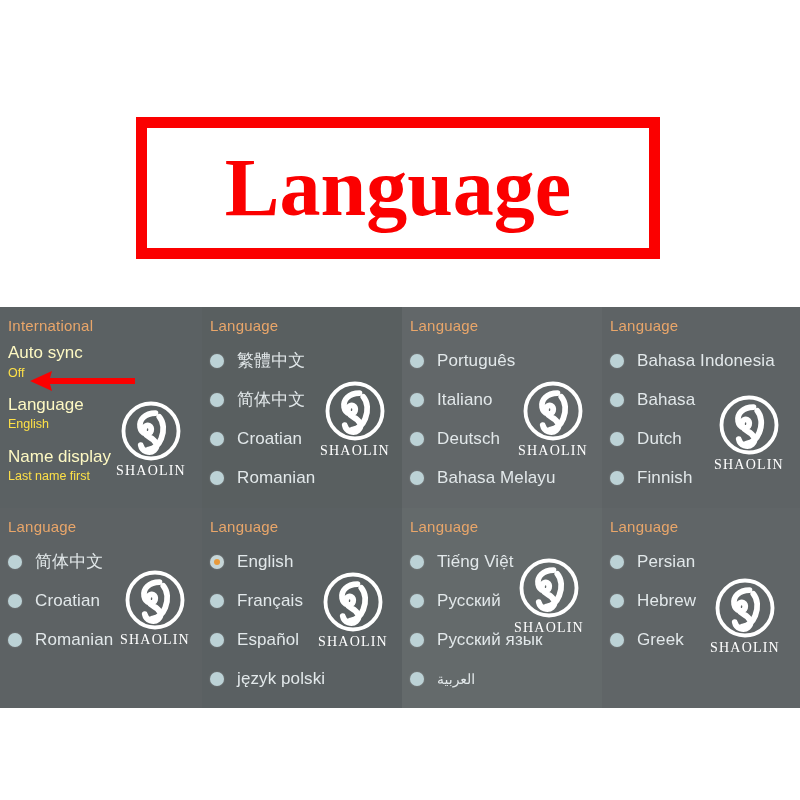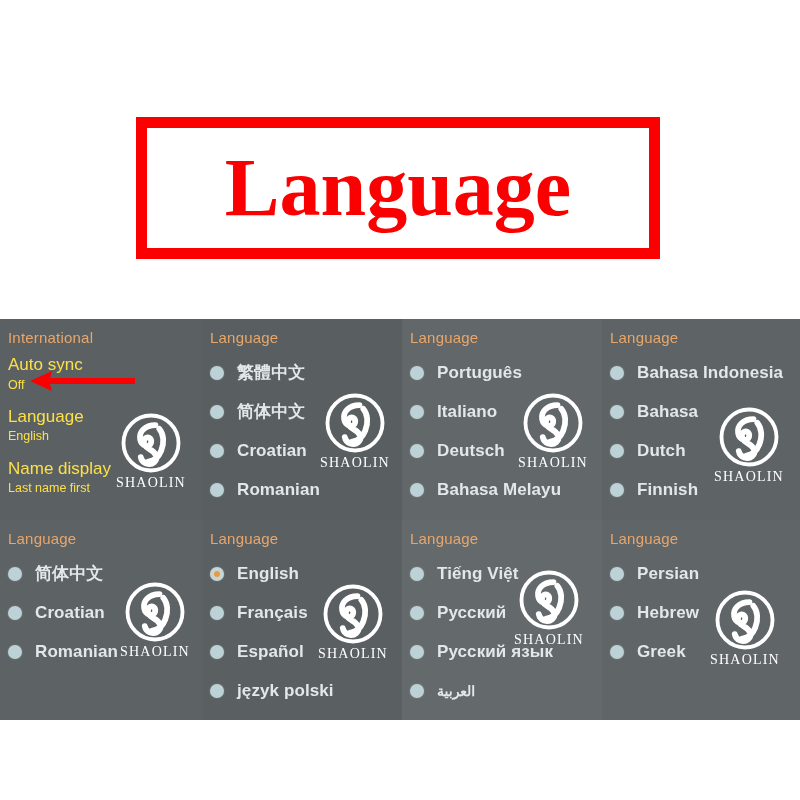--- a/index.html
+++ b/index.html
@@ -36,21 +36,21 @@
     color: #fb0000;
     letter-spacing: 0px;
     line-height: 1;
     white-space: nowrap;
   }
 
   
   #panel-grid {
     position: absolute;
     left: 0;
-    top: 319px;
+    top: 307px;
     width: 800px;
     height: 477px;
     display: grid;
     grid-template-columns: 202px 200px 200px 198px;
     grid-template-rows: 201px 200px;
     border-radius: 6px;
   }
   .panel {
     position: relative;
     overflow: hidden;
@@ -77,21 +77,21 @@
 
   
   .settings-list {
     position: absolute;
     left: 8px;
     top: 36px;
     right: 4px;
   }
   .setting-primary {
     font-size: 17px;
-    color: #fde047;
+    color: #fef9c3;
     line-height: 1.15;
     white-space: nowrap;
   }
   .setting-secondary {
     font-size: 12.5px;
     color: #fde047;
     line-height: 1.15;
     margin-top: 3px;
     white-space: nowrap;
   }
@@ -114,21 +114,20 @@
     left: 8px;
     top: 34px;
     right: 4px;
     display: flex;
     flex-direction: column;
   }
   .lang-row {
     display: flex;
     align-items: center;
     height: 39px;
-    font-weight: bold;
   }
   .radio {
     width: 14px;
     height: 14px;
     border-radius: 50%;
     background: #bcd2d6;
     flex: 0 0 auto;
     margin-right: 13px;
     display: flex;
     align-items: center;

